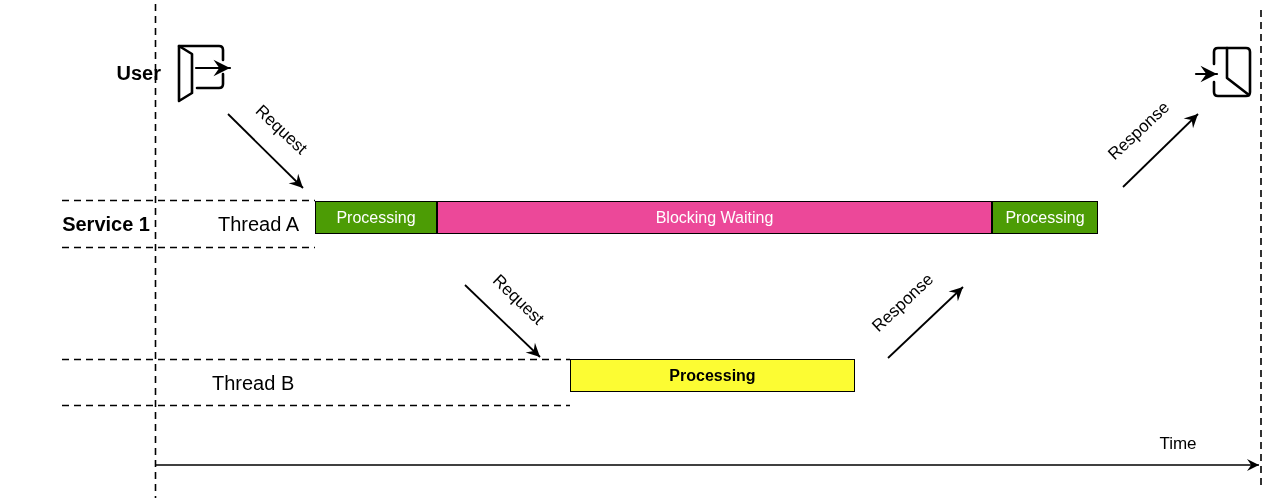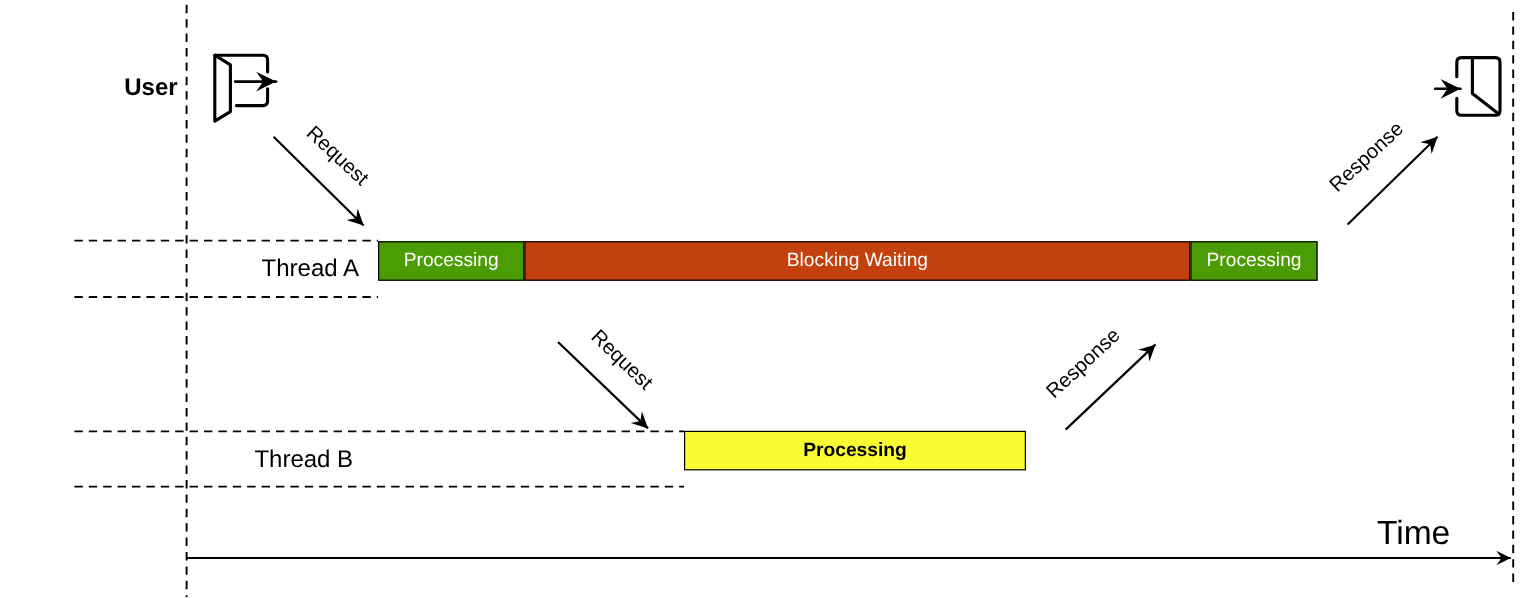--- a/index.html
+++ b/index.html
@@ -15,27 +15,27 @@
   .label{position:absolute;white-space:nowrap;}
   .actor-label{font-size:20px;font-weight:bold;line-height:24px;text-align:right;}
   .thread-label{font-size:20px;font-weight:normal;line-height:24px;margin-left:48px;}
   .bar{
     position:absolute;height:33px;box-sizing:border-box;
     border:1.5px solid #000;
     display:flex;align-items:center;justify-content:center;
     font-size:16px;line-height:16px;
   }
   .bar.green{background:#4c9c05;color:#ffffff;}
-  .bar.red{background:#c2410c;color:#ffffff;}
+  .bar.red{background:#ec4899;color:#ffffff;}
   .bar.yellow{background:#fcfc33;color:#000000;font-weight:bold;}
   .edge-label{
     position:absolute;font-size:17px;line-height:18px;
     transform-origin:center center;
   }
-  .time-label{position:absolute;font-size:28px;line-height:22px;transform:translate(-50%,-50%);}
+  .time-label{position:absolute;font-size:17px;line-height:22px;transform:translate(-50%,-50%);}
 </style>
 </head>
 <body>
 
 <div class="canvas">
 
   <svg class="wires" viewBox="0 0 1275 498">
     <defs>
       <marker id="arrowhead" viewBox="0 0 12 12" refX="11" refY="6" markerWidth="9" markerHeight="9" orient="auto-start-reverse">
         <path d="M1,1 L11,6 L1,11 L4.5,6 Z" fill="#000"></path>
@@ -68,22 +68,23 @@
       <line x1="196" y1="68" x2="230" y2="68" stroke-width="2.2" marker-end="url(#arrowhead)"></line>
     </g>
 
     <g fill="none" stroke="#000" stroke-width="2.6" stroke-linejoin="round" stroke-linecap="round">
       <path d="M1214,64 V52 Q1214,48 1218,48 H1246 Q1250,48 1250,52 V92 Q1250,96 1246,96 H1218 Q1214,96 1214,92 V82"></path>
       <path d="M1227,48 V78 L1249,95"></path>
       <line x1="1196" y1="74" x2="1217" y2="74" stroke-width="2.2" marker-end="url(#arrowhead)"></line>
     </g>
   </svg>
 
-  <div class="label actor-label" style="left:58px;top:61px;width:90px;">User</div>
+  <div class="label actor-label" style="left:71px;top:61px;width:90px;">User</div>
 
+  <div class="label actor-label" style="left:40px;top:212px;width:110px;">Service 1</div>
   <div class="label thread-label" style="left:170px;top:212px;">Thread A</div>
 
   <div class="label thread-label" style="left:164px;top:371px;">Thread B</div>
 
   <div class="bar green" style="left:315px;top:201px;width:122px;">
     <span>Processing</span>
   </div>
   <div class="bar red" style="left:437px;top:201px;width:555px;">
     <span>Blocking Waiting</span>
   </div>

